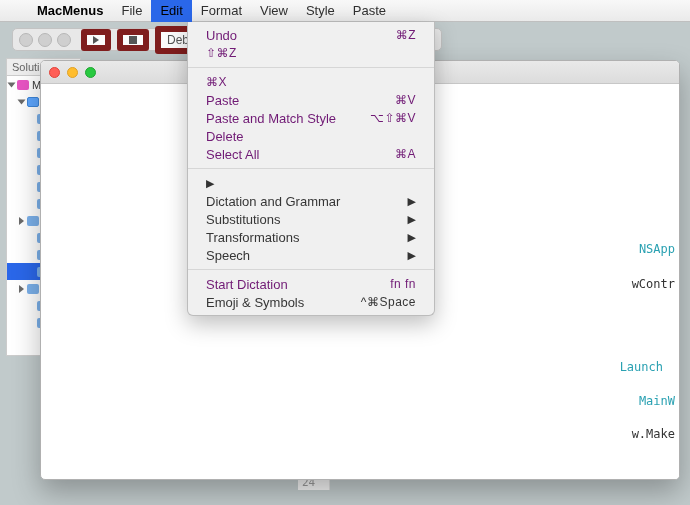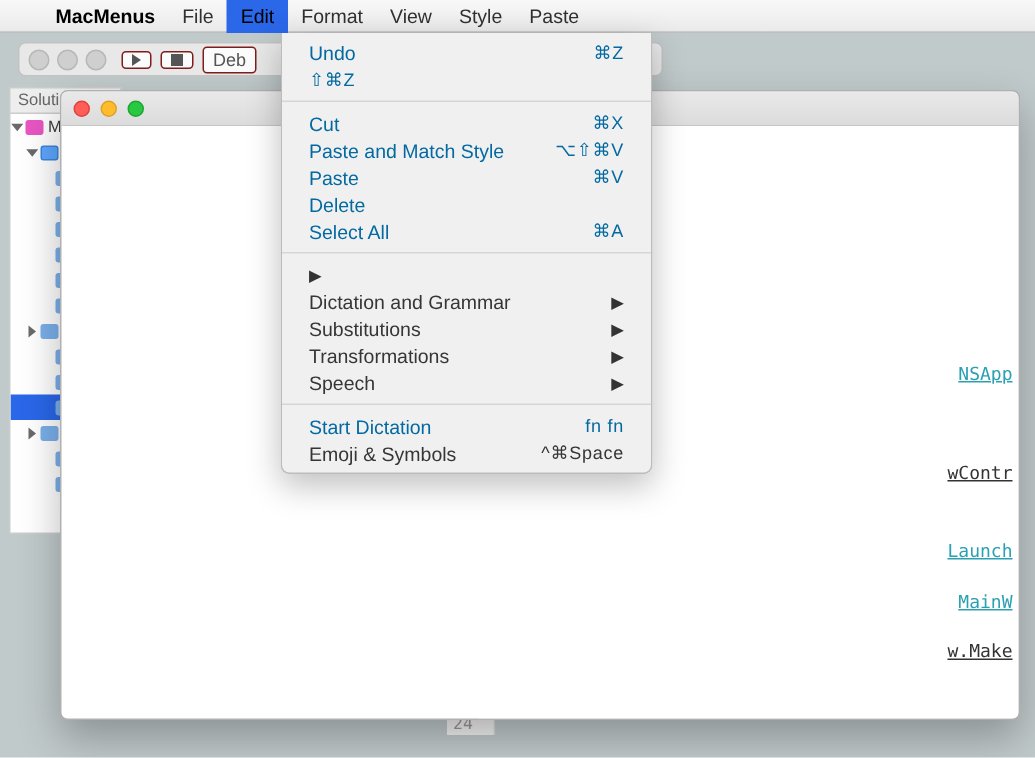--- a/index.html
+++ b/index.html
@@ -28,36 +28,36 @@
   
   .dropdown {
     position:absolute; top:22px; left:187px; width:248px;
     background:#f0f0f0; border:1px solid #bcbcbc; border-top:none;
     border-radius:0 0 6px 6px;
     box-shadow:0 8px 22px rgba(0,0,0,.25);
     padding:4px 0;
     z-index:101;
   }
   .dd-row { display:flex; align-items:center; height:18px; padding:0 18px; color:#363636; }
-  .dd-row.disabled { color:#0369a1; }
+  .dd-row.disabled { color:#701a75; }
   .dd-label { flex:1; }
   .dd-short { font-size:12px; letter-spacing:.5px; }
   .dd-sep { height:1px; background:#d6d6d6; margin:5px 0; }
   .dd-arrow { font-size:11px; color:#333; }
 
   
   .toolwin {
     position:absolute; top:28px; left:12px; width:430px; height:23px;
     background:#e8e8e8; border:1px solid #c3c3c3; border-radius:5px;
     display:flex; align-items:center; gap:6px; padding:0 6px;
     z-index:5;
   }
   .tl-pill { width:14px; height:14px; border-radius:50%; background:#cfcfcf; border:1px solid #b7b7b7;}
   .tl-btns { display:flex; gap:5px; margin-right:4px;}
-  .tl-box { border:1px solid #7f1d1d; border-radius:3px; padding:1px 6px; background:#fbfbfb; display:flex; align-items:center; gap:5px; font-size:12px; color:#555;}
+  .tl-box { border:6px solid #7f1d1d; border-radius:3px; padding:1px 6px; background:#fbfbfb; display:flex; align-items:center; gap:5px; font-size:12px; color:#555;}
   .tl-sq { width:8px; height:8px; background:#555;}
 
   
   .mainwin {
     position:absolute; top:60px; left:40px; width:640px; height:420px;
     background:#fff; border:1px solid #b0b0b0; border-radius:5px;
     box-shadow:0 12px 28px rgba(0,0,0,.28);
     z-index:4; overflow:hidden;
   }
   .mainwin .titlebar {
@@ -67,21 +67,21 @@
   .traffic { display:flex; gap:7px;}
   .dot { width:11px; height:11px; border-radius:50%; }
   .dot.r{background:#ff5f57;border:1px solid #e14239;}
   .dot.y{background:#ffbd2e;border:1px solid #e0a126;}
   .dot.g{background:#28c940;border:1px solid #1fa532;}
   .codearea {
     position:absolute; right:0; top:23px; bottom:0; width:360px;
     background:#fff; font-family:"Menlo","Consolas",monospace; font-size:12px;
     color:#333;
   }
-  .snip { position:absolute; white-space:nowrap;text-decoration:underline; }
+  .snip { position:absolute; white-space:nowrap; }
 
   
   .solpanel {
     position:absolute; top:58px; left:6px; width:75px; height:300px;
     z-index:3; color:#3a3a3a;
   }
   .solpanel .hdr { background:#eeeeee; border:1px solid #ccc; font-size:11px; color:#666; padding:2px 5px;}
   .tree { background:#fff; border:1px solid #ccc; border-top:none; height:280px; overflow:hidden;}
   .tree-row { display:flex; align-items:center; height:17px; font-size:11px; padding-left:2px; gap:3px;}
   .tri { width:0;height:0;border-top:4px solid transparent;border-bottom:4px solid transparent;border-left:5px solid #6a6a6a; }
@@ -118,30 +118,29 @@
 <div class="dropdown" id="dropdown">
     <div class="dd-row disabled">
       <span class="dd-label">Undo</span>
       <span class="dd-short">⌘Z</span>
     </div>
     <div class="dd-row disabled">
       <span class="dd-short">⇧⌘Z</span>
     </div>
     <div class="dd-sep"></div>
     <div class="dd-row disabled">
-      <span class="dd-label">Cut</span>
       <span class="dd-short">⌘X</span>
+    </div>
+    <div class="dd-row disabled">
+      <span class="dd-label">Paste</span>
+      <span class="dd-short">⌘V</span>
     </div>
     <div class="dd-row disabled">
       <span class="dd-label">Paste and Match Style</span>
       <span class="dd-short">⌥⇧⌘V</span>
-    </div>
-    <div class="dd-row disabled">
-      <span class="dd-label">Paste</span>
-      <span class="dd-short">⌘V</span>
     </div>
     <div class="dd-row disabled">
       <span class="dd-label">Delete</span>
     </div>
     <div class="dd-row disabled">
       <span class="dd-label">Select All</span>
       <span class="dd-short">⌘A</span>
     </div>
     <div class="dd-sep"></div>
     <div class="dd-row">
@@ -261,22 +260,22 @@
 <div class="mainwin">
   <div class="titlebar">
     <div class="traffic">
       <div class="dot r"></div>
       <div class="dot y"></div>
       <div class="dot g"></div>
     </div>
   </div>
   <div class="codearea" id="codearea">
       <div class="snip" style="top: 158px; right: 4px; color: rgb(42, 161, 178);">NSApp</div>
-      <div class="snip" style="top: 193px; right: 4px; color: rgb(51, 51, 51); margin-top: 31px;">wContr</div>
-      <div class="snip" style="top: 276px; right: 4px; color: rgb(42, 161, 178);">Launch</div>
+      <div class="snip" style="top: 193px; right: 4px; color: rgb(51, 51, 51);">wContr</div>
+      <div class="snip" style="top: 276px; right: 16px; color: rgb(42, 161, 178);">Launch</div>
       <div class="snip" style="top: 310px; right: 4px; color: rgb(42, 161, 178);">MainW</div>
       <div class="snip" style="top: 343px; right: 4px; color: rgb(51, 51, 51);">w.Make</div>
     </div>
 </div>
 
 <div class="gutter">
   <div>23</div>
   <div>24</div>
 </div>
 

